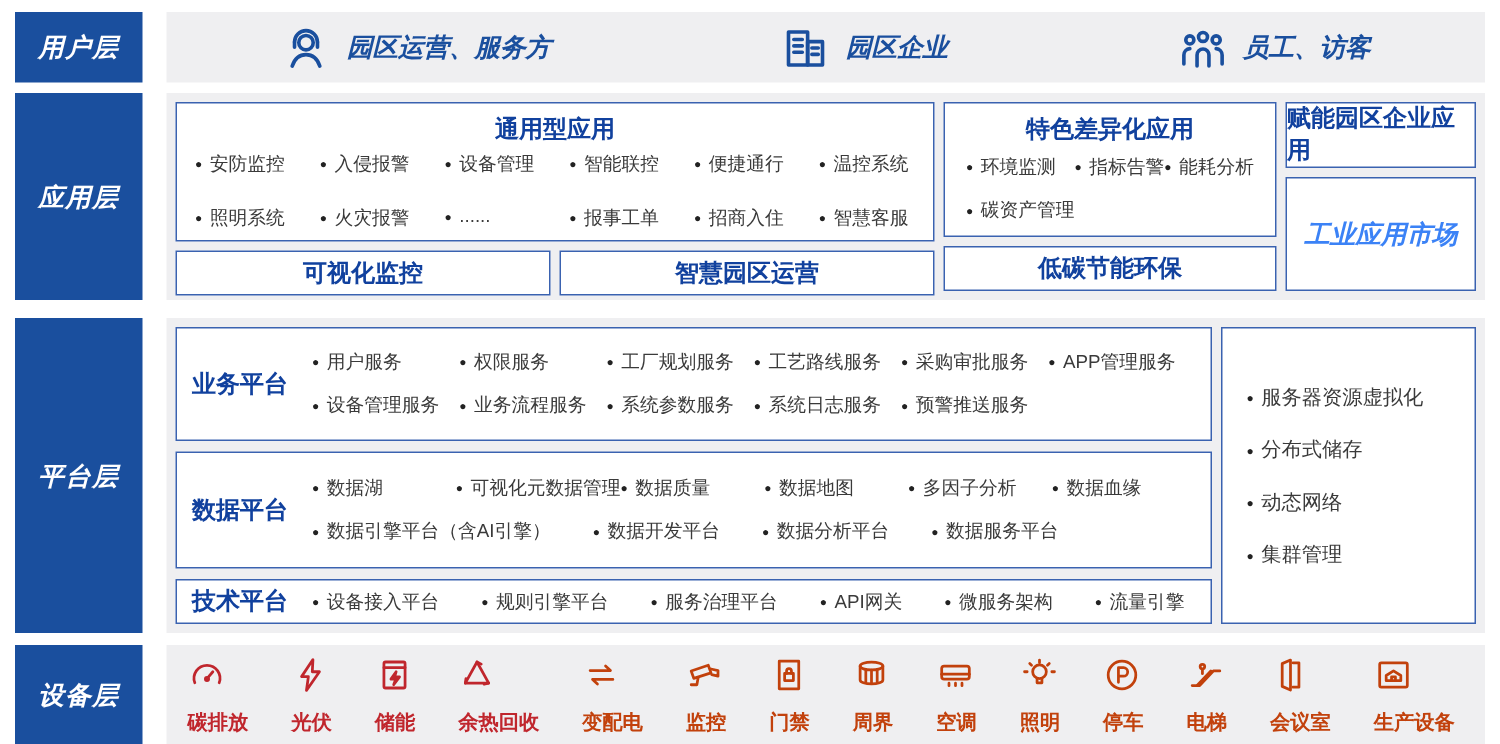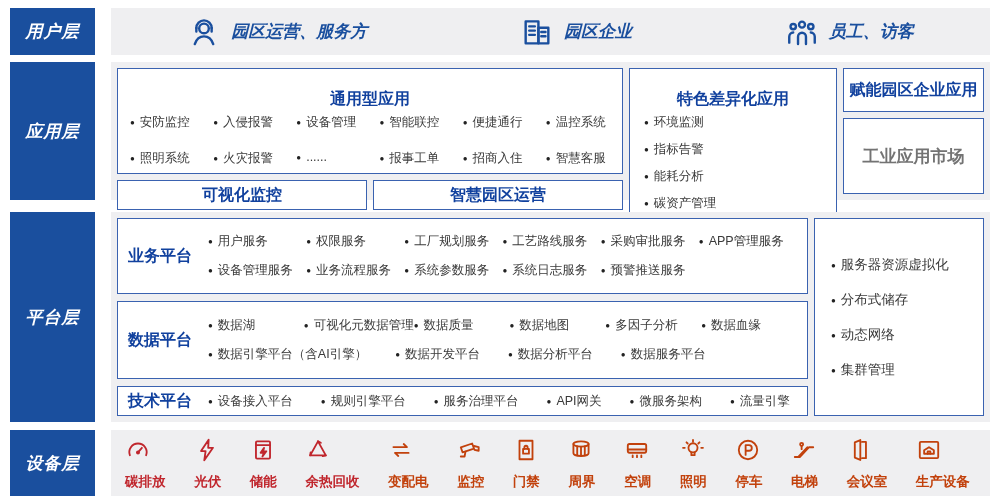--- a/index.html
+++ b/index.html
@@ -21,29 +21,29 @@
   .wbox{background:#fff;border:1.5px solid #3a62b0;box-sizing:border-box;}
   .box-title{color:#11419e;font-weight:bold;font-size:16px;text-align:center;margin:3px 0 4px;}
   .bi{font-size:12.5px;color:#3a3a3a;white-space:nowrap;}
   .bi::before{content:"●";font-size:8px;margin-right:5px;vertical-align:1px;color:#222;}
   
   .app-body{padding:6px;gap:6px;}
   .app-col{display:flex;flex-direction:column;gap:6px;}
   .app-col1{flex:0 0 506px;}
   .app-col2{flex:0 0 208px;}
   .app-col3{flex:1;}
-  .general-box,.special-box{flex:1;padding:17px 12px 6px;display:flex;flex-direction:column;}
+  .general-box,.special-box{flex:1;padding:4px 12px 6px;display:flex;flex-direction:column;}
   .bullet-grid{flex:1;display:grid;align-content:space-evenly;}
   .g6{grid-template-columns:repeat(6,1fr);row-gap:6px;gap:19px;}
-  .g2{grid-template-columns:repeat(1,1fr);row-gap:10px;padding:0 2px;}
+  .g2{grid-template-columns:repeat(3,1fr);row-gap:10px;padding:0 2px;}
   .ribbon-row{display:flex;gap:6px;}
   .ribbon{height:30px;display:flex;align-items:center;justify-content:center;color:#11419e;font-weight:bold;font-size:16px;}
   .ribbon-row .ribbon{flex:1;}
   .empower{height:44px;display:flex;align-items:center;justify-content:center;color:#11419e;font-weight:bold;font-size:16px;}
-  .market{flex:1;display:flex;align-items:center;justify-content:center;color:#737373;font-weight:bold;font-size:17px;}
+  .market{flex:1;display:flex;align-items:center;justify-content:center;color:#3b82f6;font-weight:bold;font-size:17px;font-style:italic;}
   
   .platform-body{padding:6px;gap:6px;}
   .plat-left{flex:1;display:flex;flex-direction:column;gap:7px;}
   .pbox{display:flex;align-items:center;padding:2px 10px;}
   .plabel{flex:0 0 80px;color:#11419e;font-weight:bold;font-size:16px;}
   .prows{flex:1;display:flex;flex-direction:column;justify-content:space-evenly;height:100%;}
   .pgrid{display:grid;grid-template-columns:repeat(6,1fr);}
   .pflex{display:flex;gap:28px;flex-wrap:wrap;}
   .business{height:82px;}
   .databox{height:84px;}

